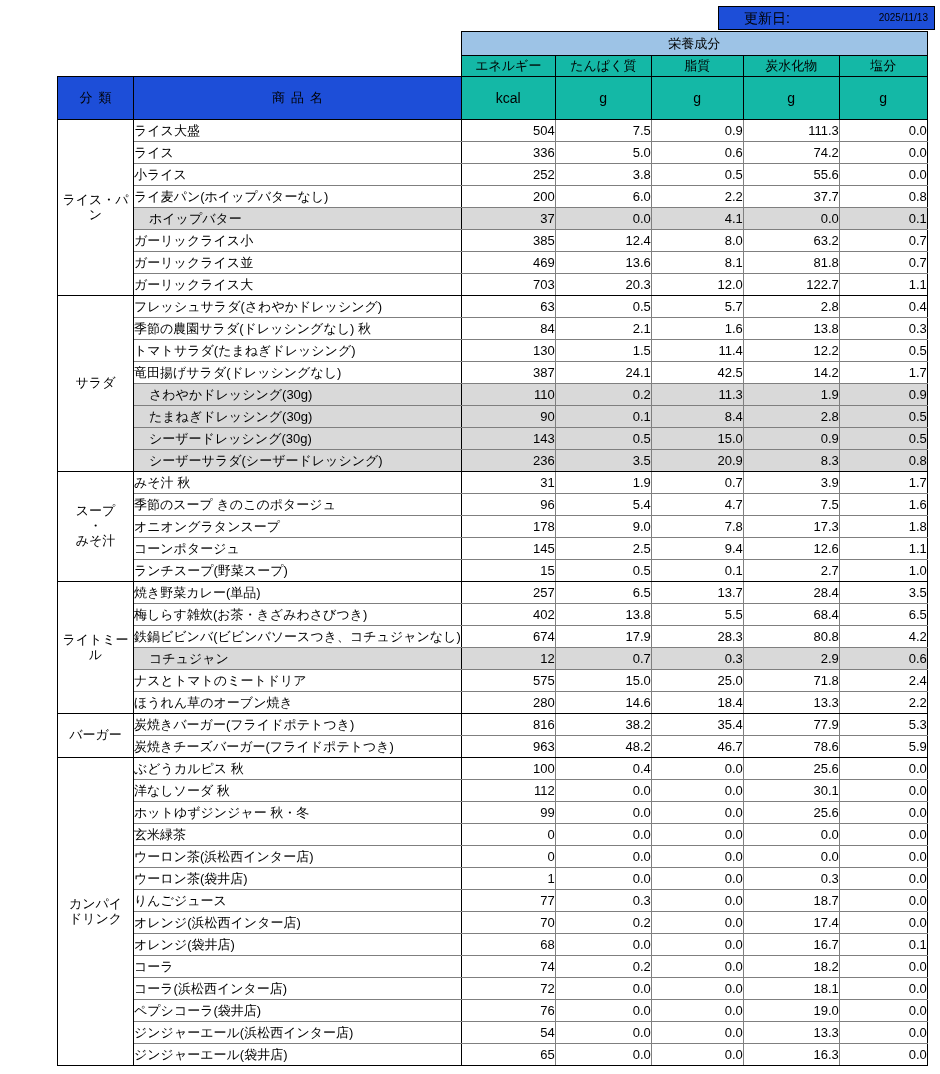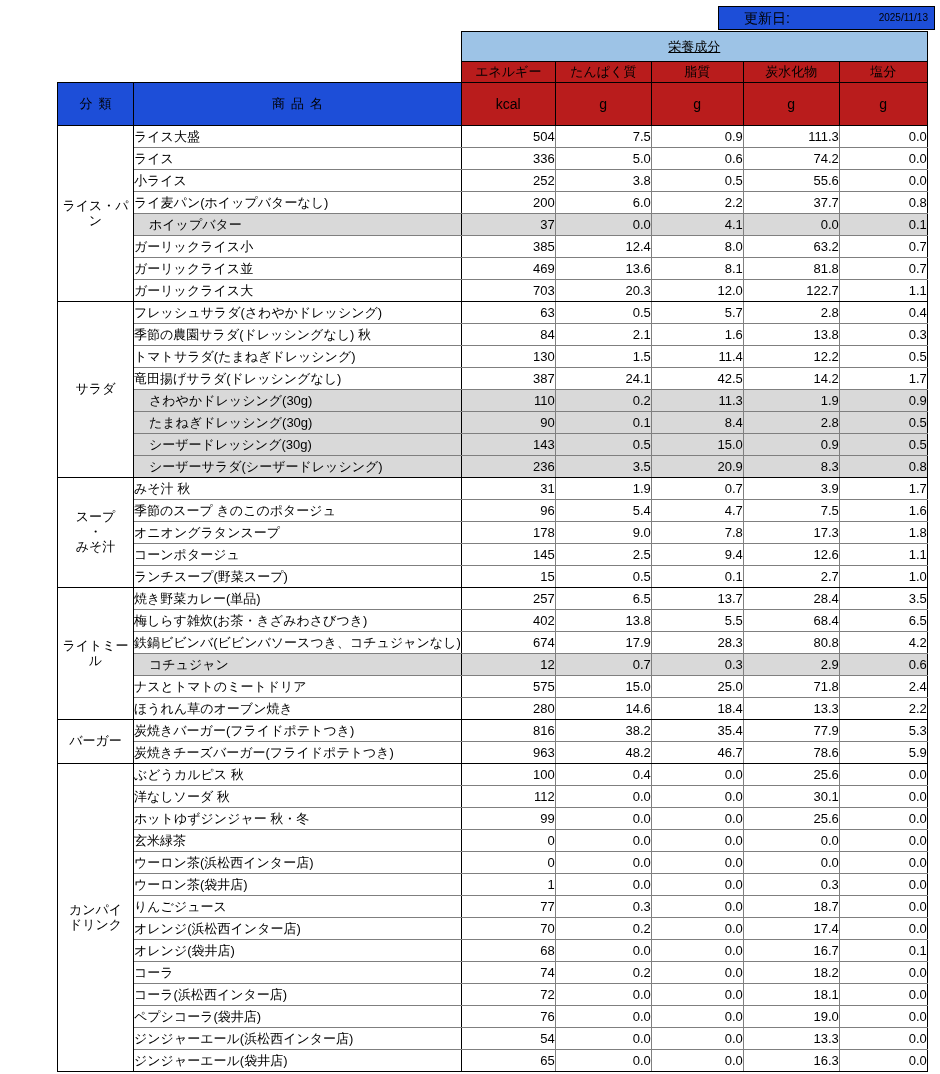--- a/index.html
+++ b/index.html
@@ -73,34 +73,33 @@
   col.c-prot  { width: 96px; }
   col.c-fat   { width: 92px; }
   col.c-carb  { width: 96px; }
   col.c-salt  { width: 88px; }
 
   
   .hdr-group {
     background: #9dc3e6;
     text-align: center;
     font-size: 15px;
-    height: 30px;
+    height: 24px;
     border: 1.8px solid #000 !important;
-    text-decoration: underline;
   }
   .hdr-cat, .hdr-name {
     background: #1d4ed8;
     text-align: center;
     font-size: 14px;
     border: 1.8px solid #000 !important;
     letter-spacing: 6px;
     text-indent: 6px;
   }
   .hdr-unitcell {
-    background: #b91c1c;
+    background: #14b8a6;
     text-align: center;
     font-size: 13px;
     height: 21px;
     border-left: 1.1px solid #000 !important;
     border-right: 1.1px solid #000 !important;
     border-top: 1.1px solid #000 !important;
     border-bottom: 1.1px solid #000 !important;
   }
   .hdr-unitcell.unit-row {
     font-size: 14px;

